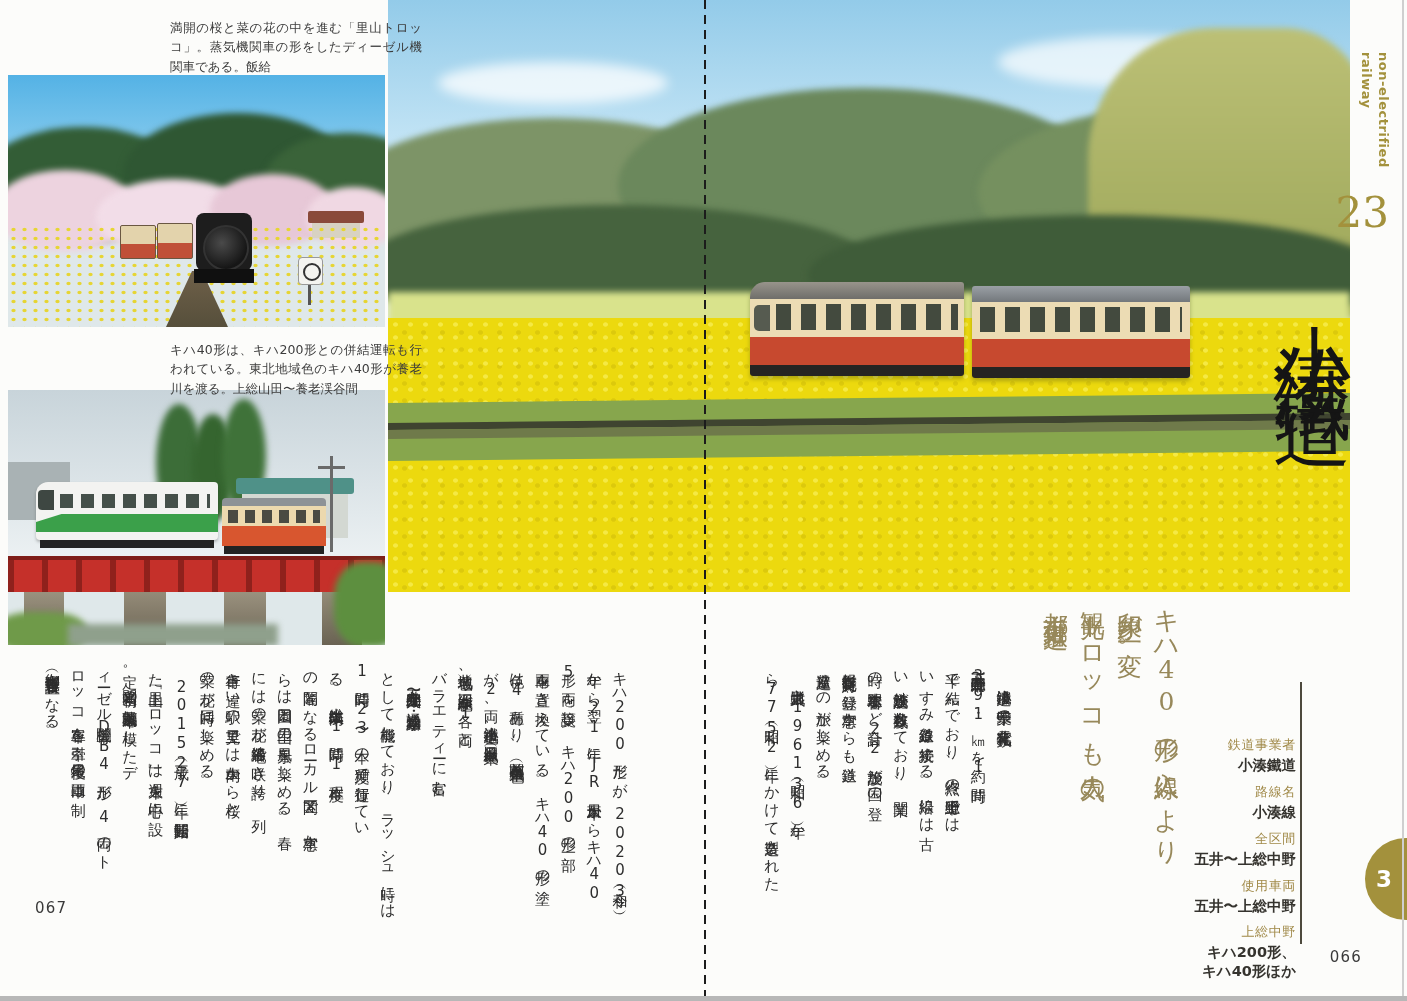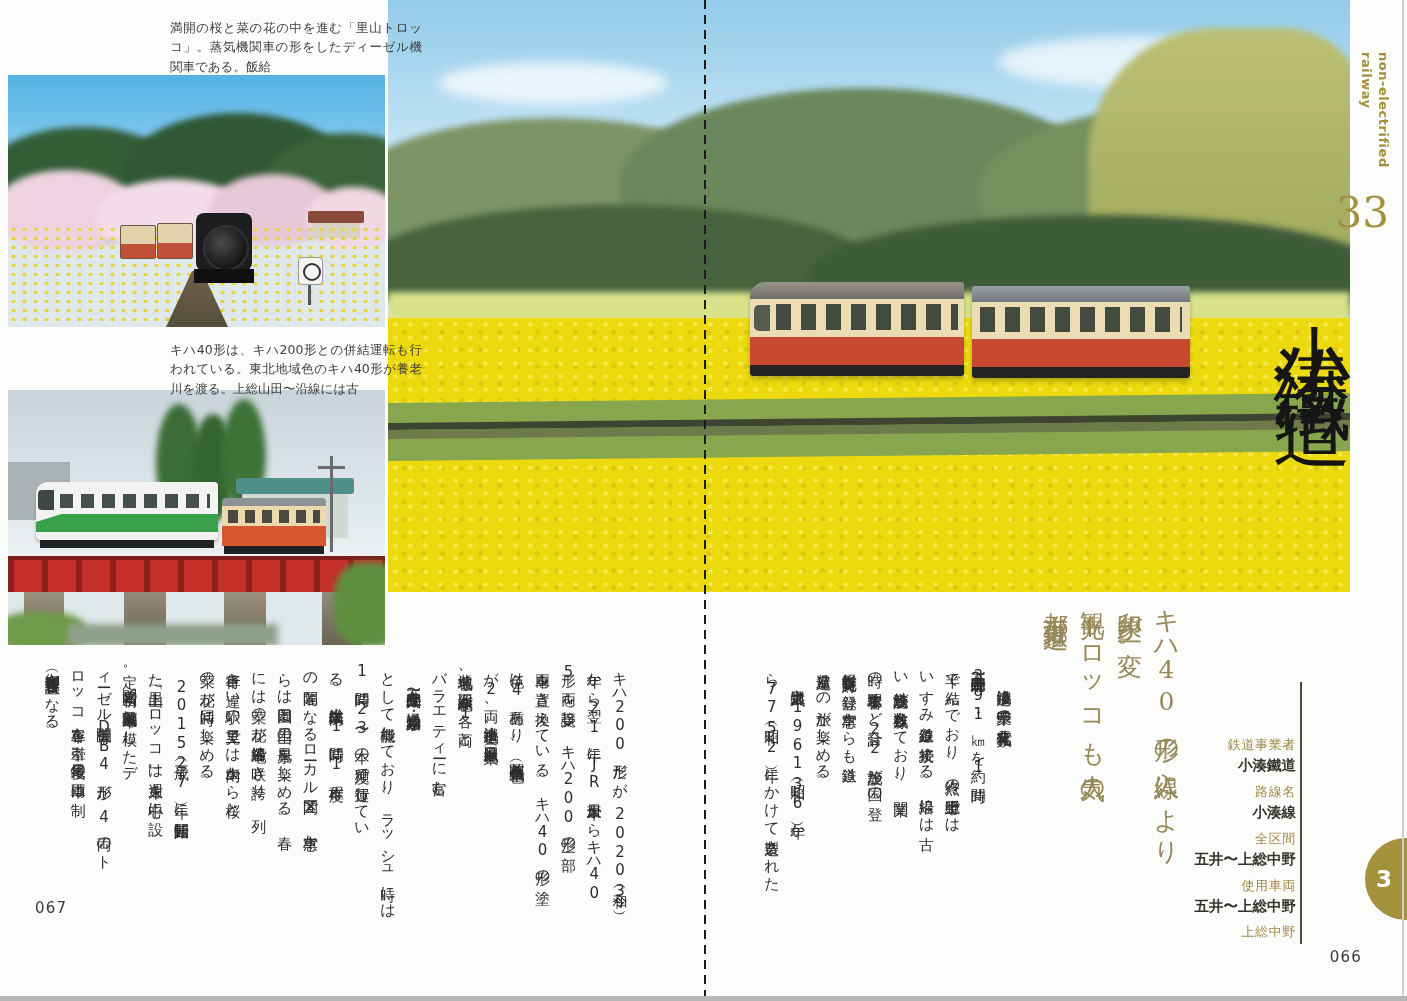--- a/index.html
+++ b/index.html
@@ -145,41 +145,43 @@
     <div class="abs" style="left:16px;top:202px;width:40px;height:53px;background:linear-gradient(#9a917e,#6e6757);"></div>
     <div class="abs" style="left:116px;top:202px;width:42px;height:53px;background:linear-gradient(#948b78,#6a6353);"></div>
     <div class="abs" style="left:216px;top:202px;width:42px;height:53px;background:linear-gradient(#9a917e,#6e6757);"></div>
     <div class="abs" style="left:314px;top:202px;width:40px;height:53px;background:linear-gradient(#948b78,#6a6353);"></div>
     <div class="abs soft" style="left:326px;top:172px;width:70px;height:85px;background:#5d8f3f;border-radius:40%;"></div>
     <div class="abs soft" style="left:-12px;top:222px;width:90px;height:40px;background:#6f9a49;border-radius:40%;"></div>
     <div class="abs soft" style="left:60px;top:234px;width:210px;height:22px;background:#8fa08c;"></div>
   </div>
 
   <div class="cap" style="left:170px;top:18px;width:252px;">満開の桜と菜の花の中を進む「里山トロッコ」。蒸気機関車の形をしたディーゼル機関車である。飯給</div>
-  <div class="cap" style="left:170px;top:340px;width:252px;">キハ40形は、キハ200形との併結運転も行われている。東北地域色のキハ40形が養老川を渡る。上総山田〜沿線には古</div>
+  <div class="cap" style="left:170px;top:340px;width:252px;">キハ40形は、キハ200形との併結運転も行われている。東北地域色のキハ40形が養老川を渡る。上総山田〜養老渓谷間</div>
 
   <div class="maintitle abs" style="right:55px;top:262px;z-index:40;">小湊鐵道</div>
   <div class="vcols headline abs" style="right:222px;top:592px;height:365px;">
       <div>キハ40形の入線により</div>
       <div>印象が一変。</div>
       <div>観光トロッコも人気の</div>
       <div>都市近郊鉄道</div>
     </div>
 
   <div class="rule-v"></div>
   <div class="info abs" style="right:111px;top:716px;margin-top:20px;">
     <div class="lab">鉄道事業者</div>
     <div class="val">小湊鐵道</div>
     <div class="lab">路線名</div>
     <div class="val">小湊線</div>
     <div class="lab">全区間</div>
     <div class="val">五井〜上総中野</div>
     <div class="lab">使用車両</div>
     <div class="val">五井〜上総中野</div>
     <div class="lab">上総中野</div>
+    <div class="val">キハ200形、
+キハ40形ほか</div>
   </div>
 
   <div class="vcols vbody abs" style="right:391px;top:662px;height:312px;">
       <div>　小湊鐵道は千葉県の非電化私鉄で、</div>
       <div>五井〜上総中野間39・1㎞を約1時間</div>
       <div>半で結んでおり、終点の上総中野では</div>
       <div>いすみ鉄道線と接続する。沿線には古</div>
       <div>い鉄道施設が多数残存しており、開業</div>
       <div>時の木造駅舎など合計22施設が国の登</div>
       <div>録有形文化財に登録。車窓からも鉄道</div>
@@ -207,21 +209,21 @@
       <div>菜の花が同時に楽しめる。</div>
       <div>　2015（平成27）年に運転開始し</div>
       <div>た「里山トロッコ」は週末を中心に設</div>
       <div>定。開業当初の蒸気機関車を模したデ</div>
       <div>ィーゼル機関車DB4形が、4両のト</div>
       <div>ロッコ客車を牽引。最後尾の車両は制</div>
       <div>御客車（運転台設置）となる。</div>
     </div>
 
   <div class="corner-railway">non-electrified railway</div>
-  <div class="corner-num">33</div>
+  <div class="corner-num">23</div>
   <div class="badge3">
     <span>3</span>
   </div>
 
   <div class="pagenum" style="left:35px;top:899px;">067</div>
   <div class="pagenum" style="right:45px;top:948px;">066</div>
   <div class="fold"></div>
   <div class="edge-right"></div>
   <div class="edge-bottom"></div>
 

